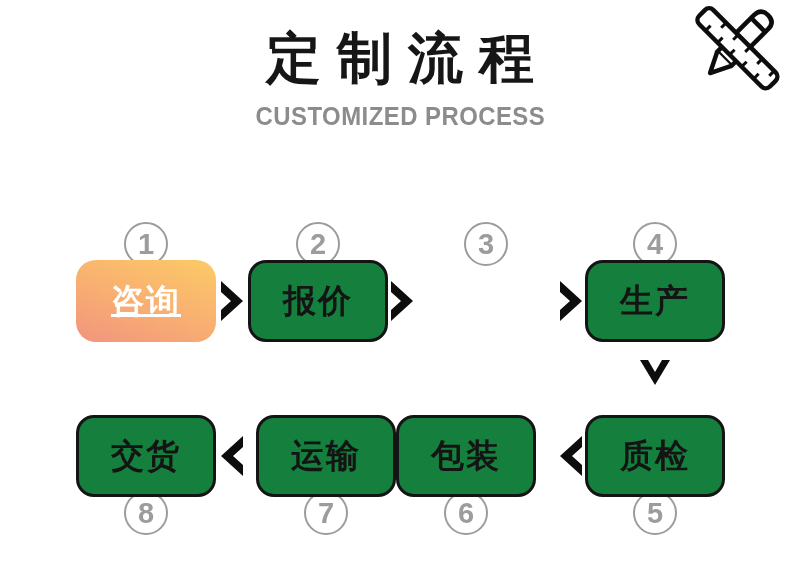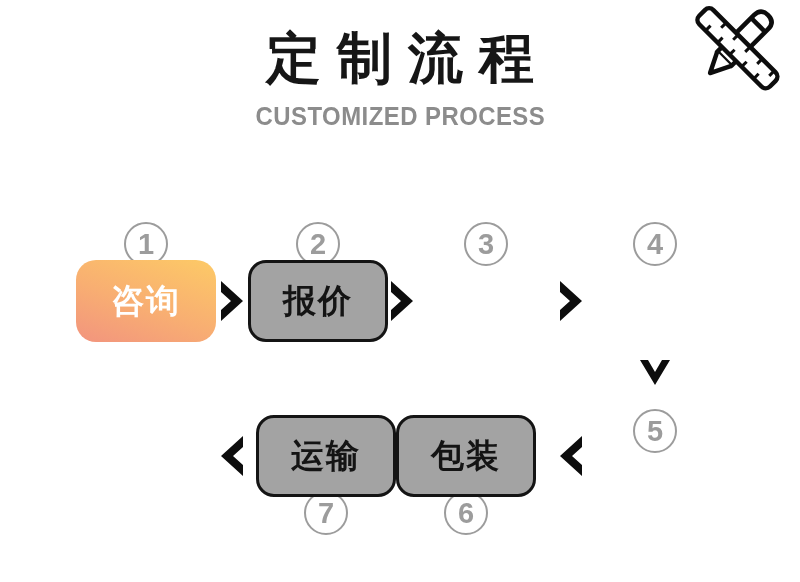--- a/index.html
+++ b/index.html
@@ -74,37 +74,38 @@
   }
   .step.top .num { margin-bottom: -6px; }
   .step.bottom .num { margin-top: -6px; }
 
   .box {
     position: relative;
     z-index: 1;
     box-sizing: border-box;
     width: 140px;
     height: 82px;
-    background: #a3a3a3;
+    background: #15803d;
     border: 3px solid #141414;
     border-radius: 18px;
     display: flex;
     align-items: center;
     justify-content: center;
     font-size: 33px;
     font-weight: 700;
     letter-spacing: 2px;
     color: #141414;
     white-space: nowrap;
   }
   .box.highlight {
     border: none;
     border-radius: 20px;
     background: linear-gradient(200deg, #fdca66 0%, #f8ae72 55%, #f2947e 100%);
     color: #ffffff;
+    text-decoration: underline;
   }
 
   .arrow { position: absolute; }
 </style>
 </head>
 <body>
 
 <div class="canvas">
 
   <div class="header">
@@ -143,45 +144,51 @@
   </div>
   <div class="step top" style="left:248px">
     <div class="num">2</div>
     <div class="box">报价</div>
   </div>
   <div class="step top" style="left:416px">
     <div class="num">3</div>
   </div>
   <div class="step top" style="left:585px">
     <div class="num">4</div>
+    <div class="box">生产</div>
   </div>
 
   <svg class="arrow" style="left:221px; top:281px" width="22" height="40" viewBox="0 0 22 40">
     <polygon points="0,0 22,20 0,40 0,29 10,20 0,11" fill="#0d0d0d"></polygon>
   </svg>
   <svg class="arrow" style="left:391px; top:281px" width="22" height="40" viewBox="0 0 22 40">
     <polygon points="0,0 22,20 0,40 0,29 10,20 0,11" fill="#0d0d0d"></polygon>
   </svg>
   <svg class="arrow" style="left:560px; top:281px" width="22" height="40" viewBox="0 0 22 40">
     <polygon points="0,0 22,20 0,40 0,29 10,20 0,11" fill="#0d0d0d"></polygon>
   </svg>
 
   <svg class="arrow" style="left:640px; top:360px" width="30" height="25" viewBox="0 0 30 25">
     <polygon points="0,0 15,25 30,0 22,0 15,12 8,0" fill="#0d0d0d"></polygon>
   </svg>
 
+  <div class="step bottom" style="left:76px">
+    <div class="box">交货</div>
+    <div class="num">8</div>
+  </div>
   <div class="step bottom" style="left:256px">
     <div class="box">运输</div>
     <div class="num">7</div>
   </div>
   <div class="step bottom" style="left:396px">
     <div class="box">包装</div>
     <div class="num">6</div>
   </div>
   <div class="step bottom" style="left:585px">
+    <div class="box">质检</div>
     <div class="num">5</div>
   </div>
 
   <svg class="arrow" style="left:221px; top:436px" width="22" height="40" viewBox="0 0 22 40">
     <polygon points="22,0 0,20 22,40 22,29 12,20 22,11" fill="#0d0d0d"></polygon>
   </svg>
   <svg class="arrow" style="left:391px; top:436px" width="22" height="40" viewBox="0 0 22 40">
     <polygon points="22,0 0,20 22,40 22,29 12,20 22,11" fill="#0d0d0d"></polygon>
   </svg>
   <svg class="arrow" style="left:560px; top:436px" width="22" height="40" viewBox="0 0 22 40">

